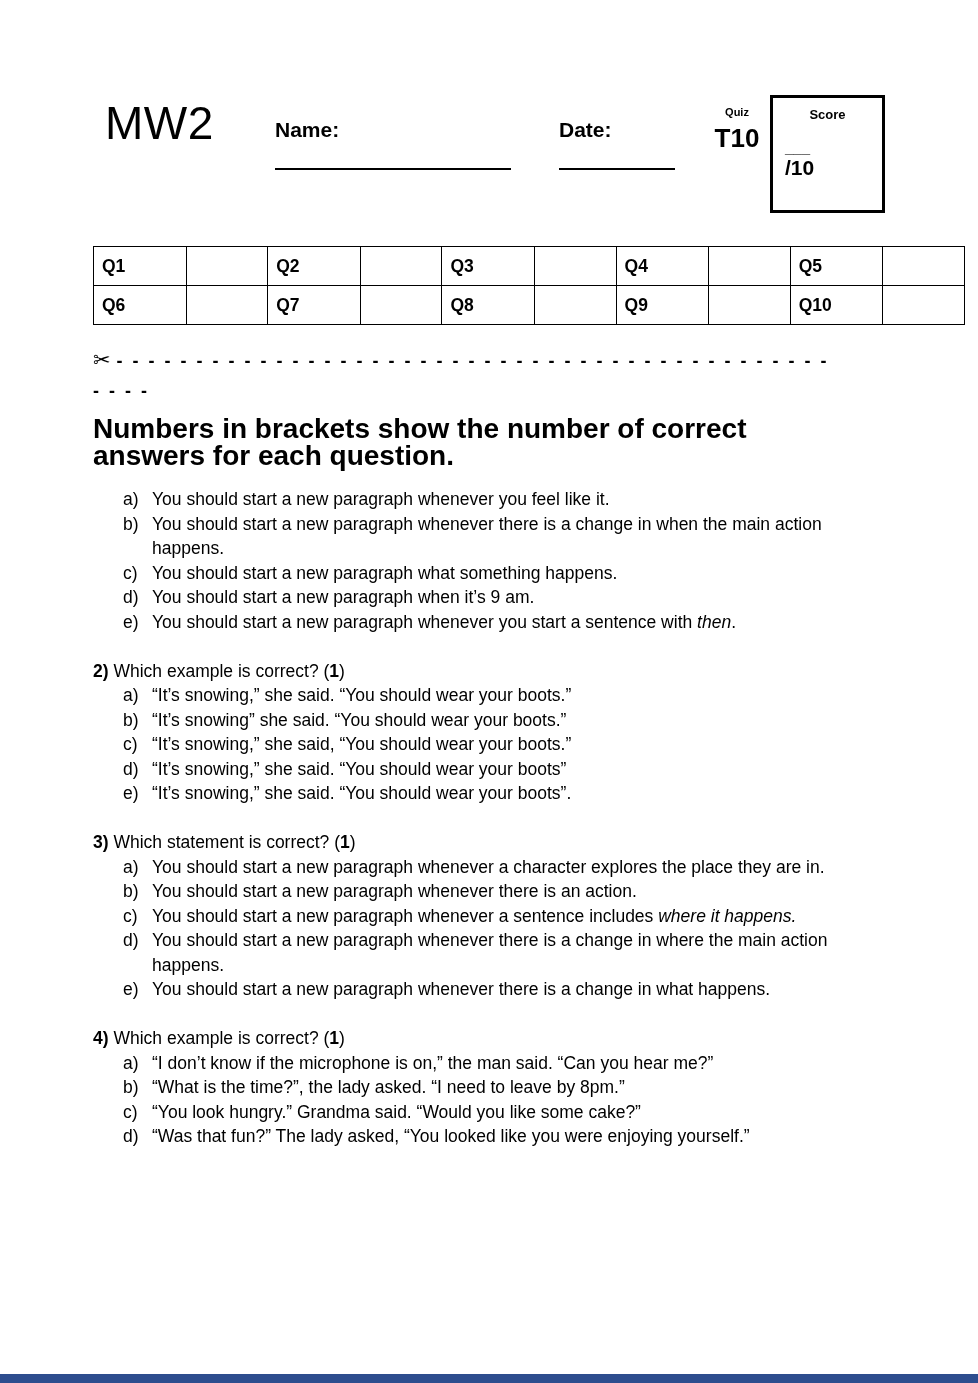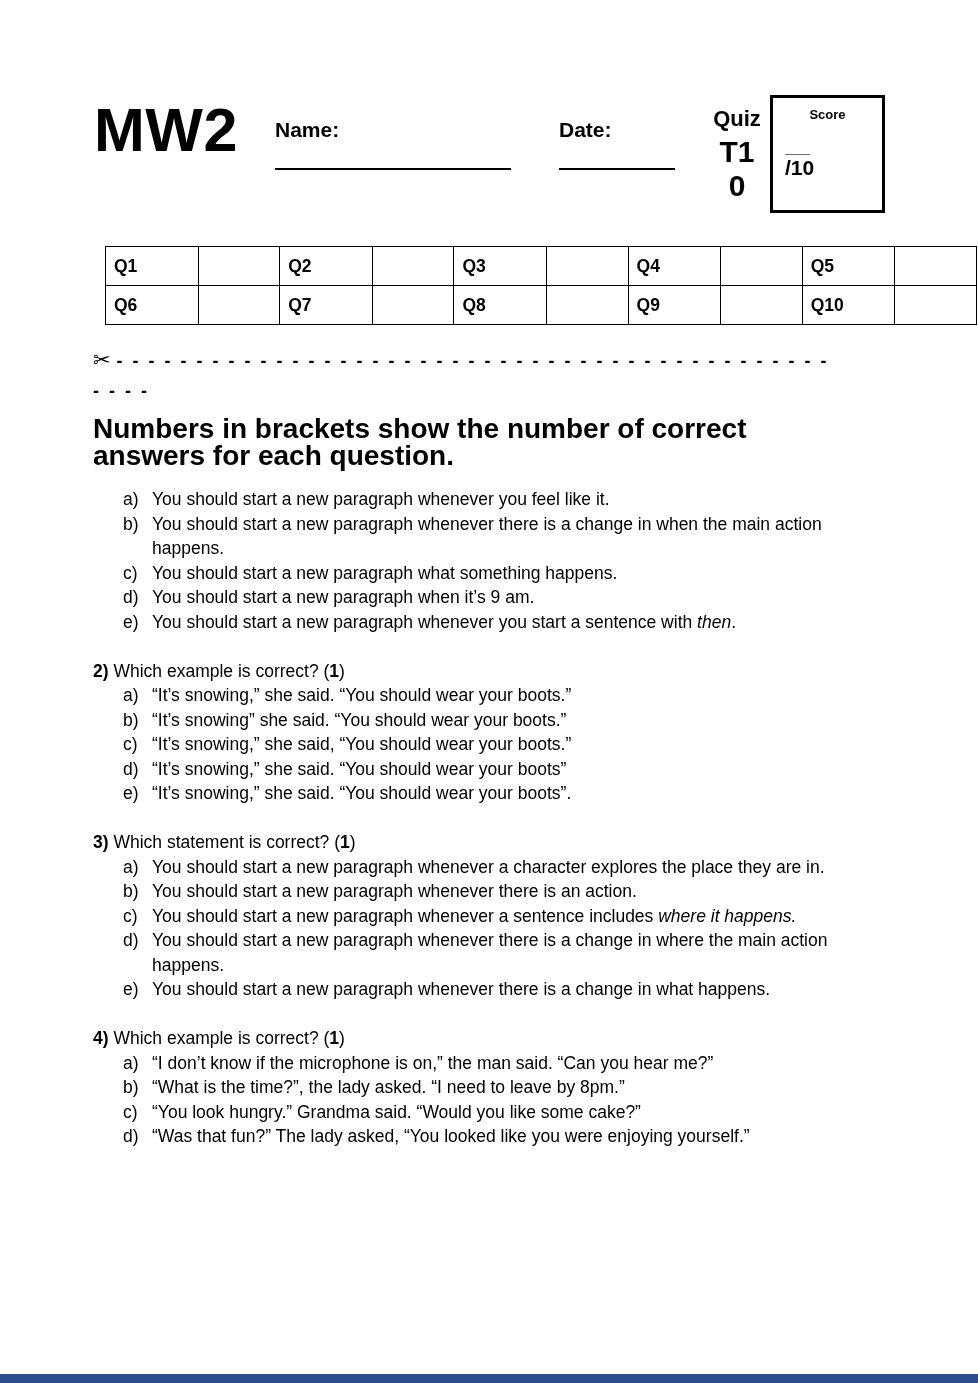--- a/index.html
+++ b/index.html
@@ -8,41 +8,41 @@
     position:relative;
     width:978px; height:1383px;
     overflow:hidden;
     font-family:"Liberation Sans", sans-serif;
     color:#000;
   }
   .page { position:absolute; left:93px; top:0; width:792px; }
 
   
   .hdr { position:relative; height:232px; }
-  .doc-code { position:absolute; left:1px; top:100px; font-size:61px; font-weight:700; line-height:1; letter-spacing:0.5px; }
+  .doc-code { position:absolute; left:12px; top:100px; font-size:46px; font-weight:400; line-height:1; letter-spacing:0.5px; }
   .field { position:absolute; top:106px; font-size:21px; font-weight:700;margin-top:12px; }
   .field-name { left:182px; }
   .field-date { left:466px; }
   .blank-line { border-bottom:2px solid #000; margin-top:26px; height:0; }
   .field-name .blank-line { width:236px; }
   .field-date .blank-line { width:116px; }
   .quiz-col { position:absolute; left:620px; top:106px; width:48px; text-align:center; }
-  .quiz-label { font-size:22px; font-weight:700; }
-  .quiz-num { font-size:30px; font-weight:700; line-height:34px; word-break:break-all; margin-top:3px; }
+  .quiz-label { font-size:11px; font-weight:700; }
+  .quiz-num { font-size:26px; font-weight:700; line-height:34px; word-break:break-all; margin-top:3px; }
   .score-box { position:absolute; left:677px; top:95px; width:115px; height:118px; border:3px solid #000; }
   .score-title { text-align:center; margin-top:9px; font-size:13px; font-weight:700; }
   .score-vals { margin:18px 0 0 12px; font-weight:700; }
   .score-blank { display:block; font-size:15px; line-height:16px; }
   .score-total { display:block; font-size:21px; line-height:24px; }
 
   
   .instructions { width:760px; font-size:20.5px; font-weight:700; line-height:26.5px; }
 
   
-  .mark-table { border-collapse:collapse; margin-top:14px; width:872px; table-layout:fixed;margin-left:12px; }
+  .mark-table { border-collapse:collapse; margin-top:14px; width:872px; table-layout:fixed; }
   .mark-table td { border:1.5px solid #000; height:39px; font-size:17.5px; }
   .mark-table td.lbl { font-weight:700; padding-left:8px; width:84px; }
   .mark-table td.blank { width:74px; }
 
   
   .cut { margin-top:20px; font-weight:700; font-size:18px; letter-spacing:2.5px; line-height:30px; }
   .scissors { font-family:"DejaVu Sans","Liberation Sans",sans-serif; font-size:21px; letter-spacing:0; margin-right:6px; font-weight:400; }
 
   
   .subheading { margin-top:10px; width:760px; font-size:28px; font-weight:700; line-height:26.5px; }

